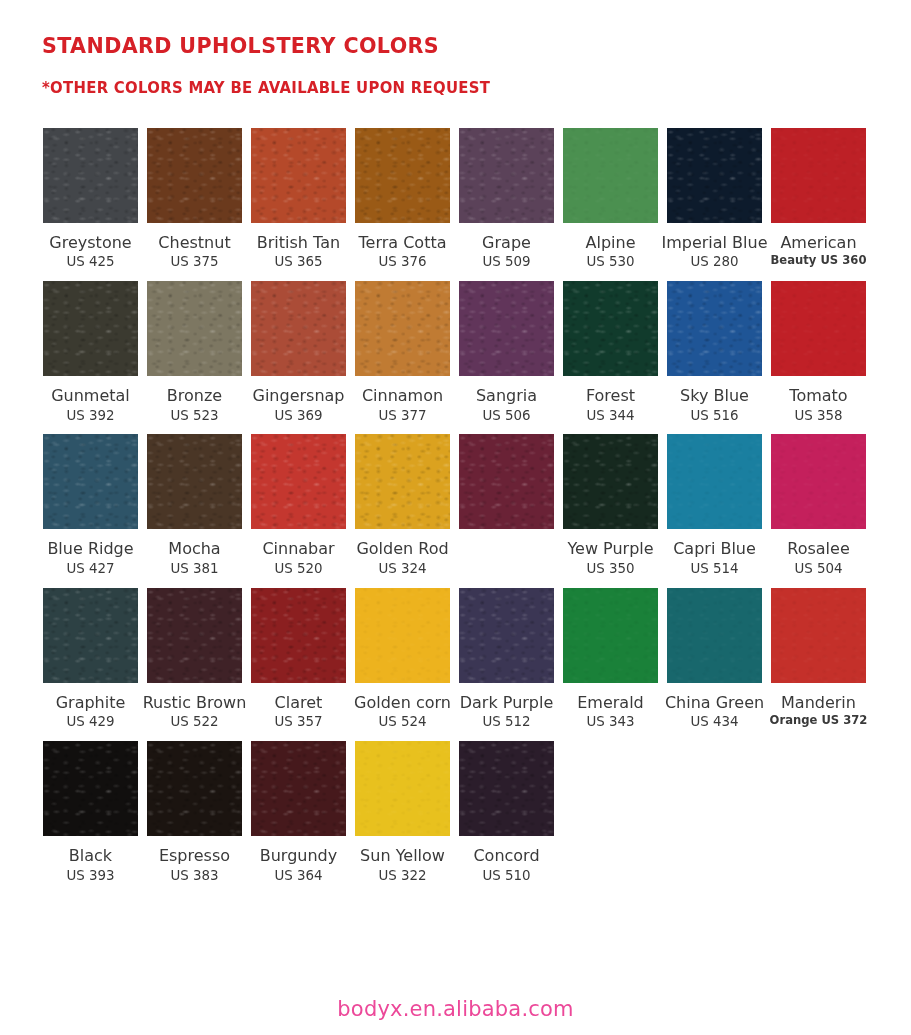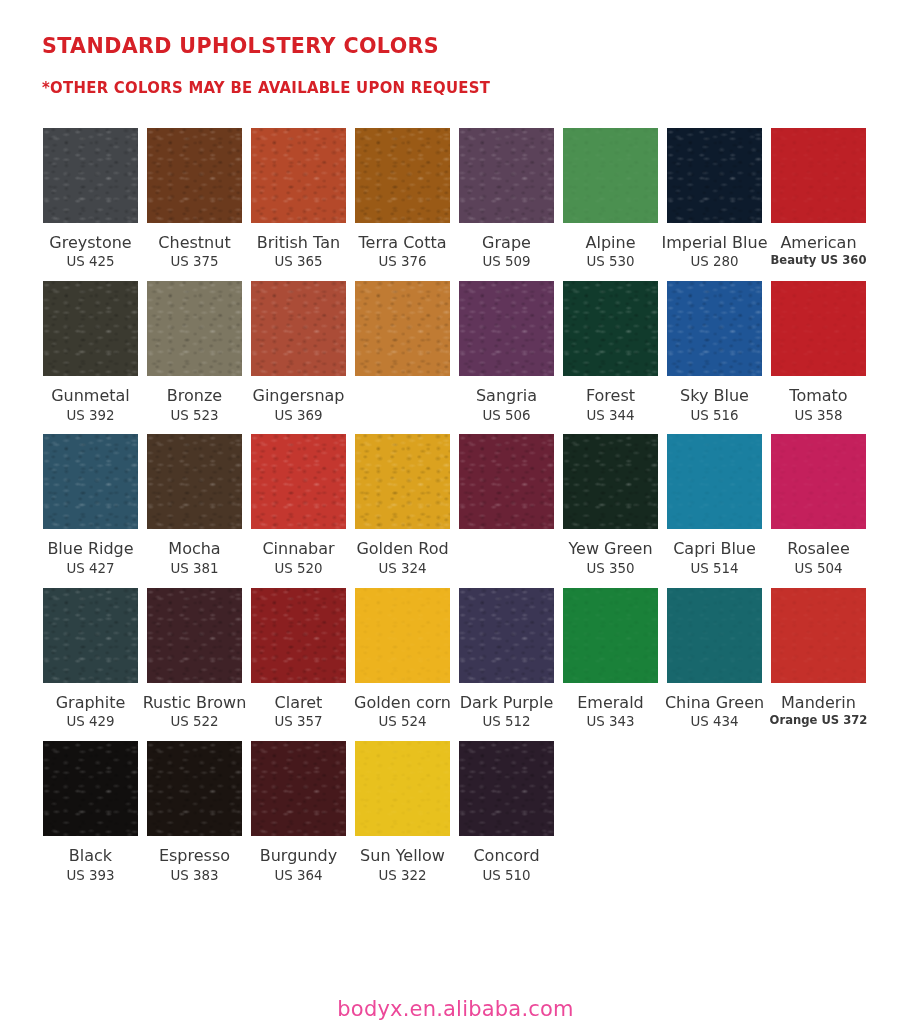--- a/index.html
+++ b/index.html
@@ -225,20 +225,24 @@
         </div>
         <div class="cell">
           <div class="swatch" style="background-color: rgb(171, 76, 55);"></div>
           <div class="label">
             <span class="l1">Gingersnap</span>
             <span class="l2">US 369</span>
           </div>
         </div>
         <div class="cell">
           <div class="swatch" style="background-color: rgb(192, 123, 51);"></div>
+          <div class="label">
+            <span class="l1">Cinnamon</span>
+            <span class="l2">US 377</span>
+          </div>
         </div>
         <div class="cell">
           <div class="swatch" style="background-color: rgb(97, 53, 90);"></div>
           <div class="label">
             <span class="l1">Sangria</span>
             <span class="l2">US 506</span>
           </div>
         </div>
         <div class="cell">
           <div class="swatch" style="background-color: rgb(17, 59, 44);"></div>
@@ -290,21 +294,21 @@
             <span class="l1">Golden Rod</span>
             <span class="l2">US 324</span>
           </div>
         </div>
         <div class="cell">
           <div class="swatch" style="background-color: rgb(106, 34, 54);"></div>
         </div>
         <div class="cell">
           <div class="swatch" style="background-color: rgb(22, 41, 31);"></div>
           <div class="label">
-            <span class="l1">Yew Green</span>
+            <span class="l1">Yew Purple</span>
             <span class="l2">US 350</span>
           </div>
         </div>
         <div class="cell">
           <div class="swatch smooth" style="background-color: rgb(26, 127, 160);"></div>
           <div class="label">
             <span class="l1">Capri Blue</span>
             <span class="l2">US 514</span>
           </div>
         </div>

